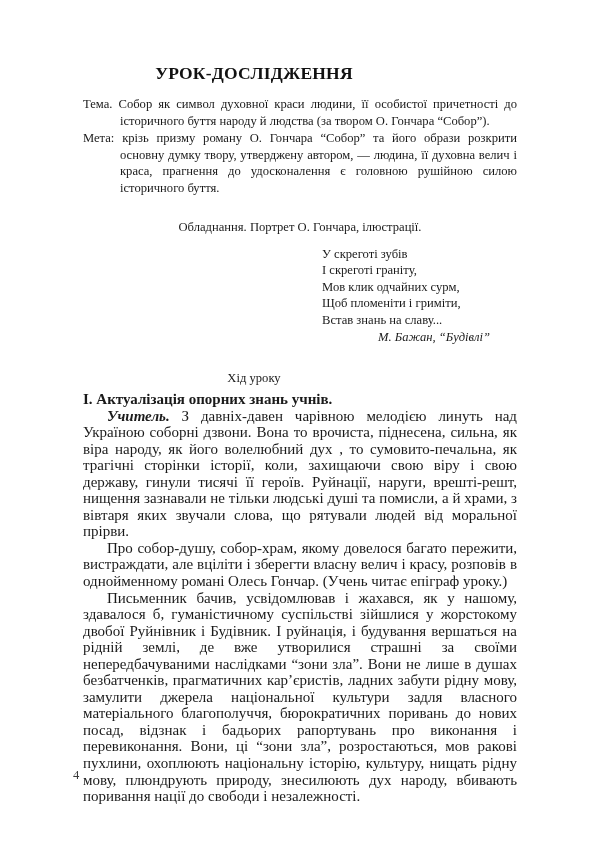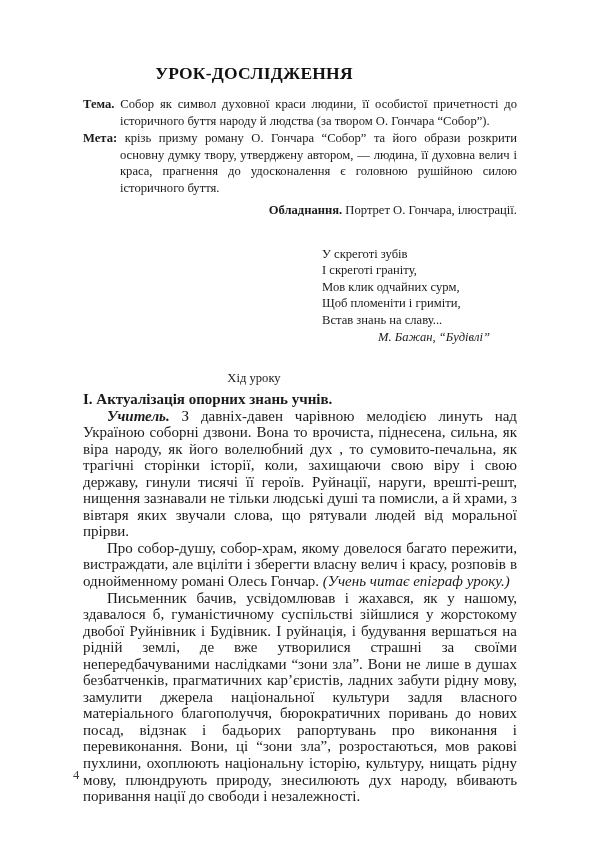--- a/index.html
+++ b/index.html
@@ -50,27 +50,27 @@
     display: block;
     text-align: justify;
     text-justify: inter-word;
     margin-bottom: 1px;
   }
   .fm-hang {
     padding-left: 37px;
     text-indent: -37px;
   }
   .fm-label {
-    font-weight: bold;
+    font-weight: normal;
     white-space: nowrap;
   }
   .fm-text { font-weight: normal; }
   .fm-equip {
-    margin-top: 5px;
-    text-align: right;
+    margin-top: 22px;
+    text-align: center;
   }
 
   
   .epigraph {
     position: absolute;
     left: 322px;
     top: 246px;
     width: 230px;
     font-size: 12.6px;
     line-height: 16.4px;
@@ -115,21 +115,20 @@
     text-indent: 24px;
     text-align: justify;
     text-justify: inter-word;
     hyphens: none;
   }
   .speaker {
     font-weight: bold;
     font-style: italic;
   }
   .stage {
-    font-style: italic;
   }
 
   
   .page-number {
     position: absolute;
     left: 73px;
     top: 768px;
     font-size: 12.6px;
     color: #3a3a3a;
   }

